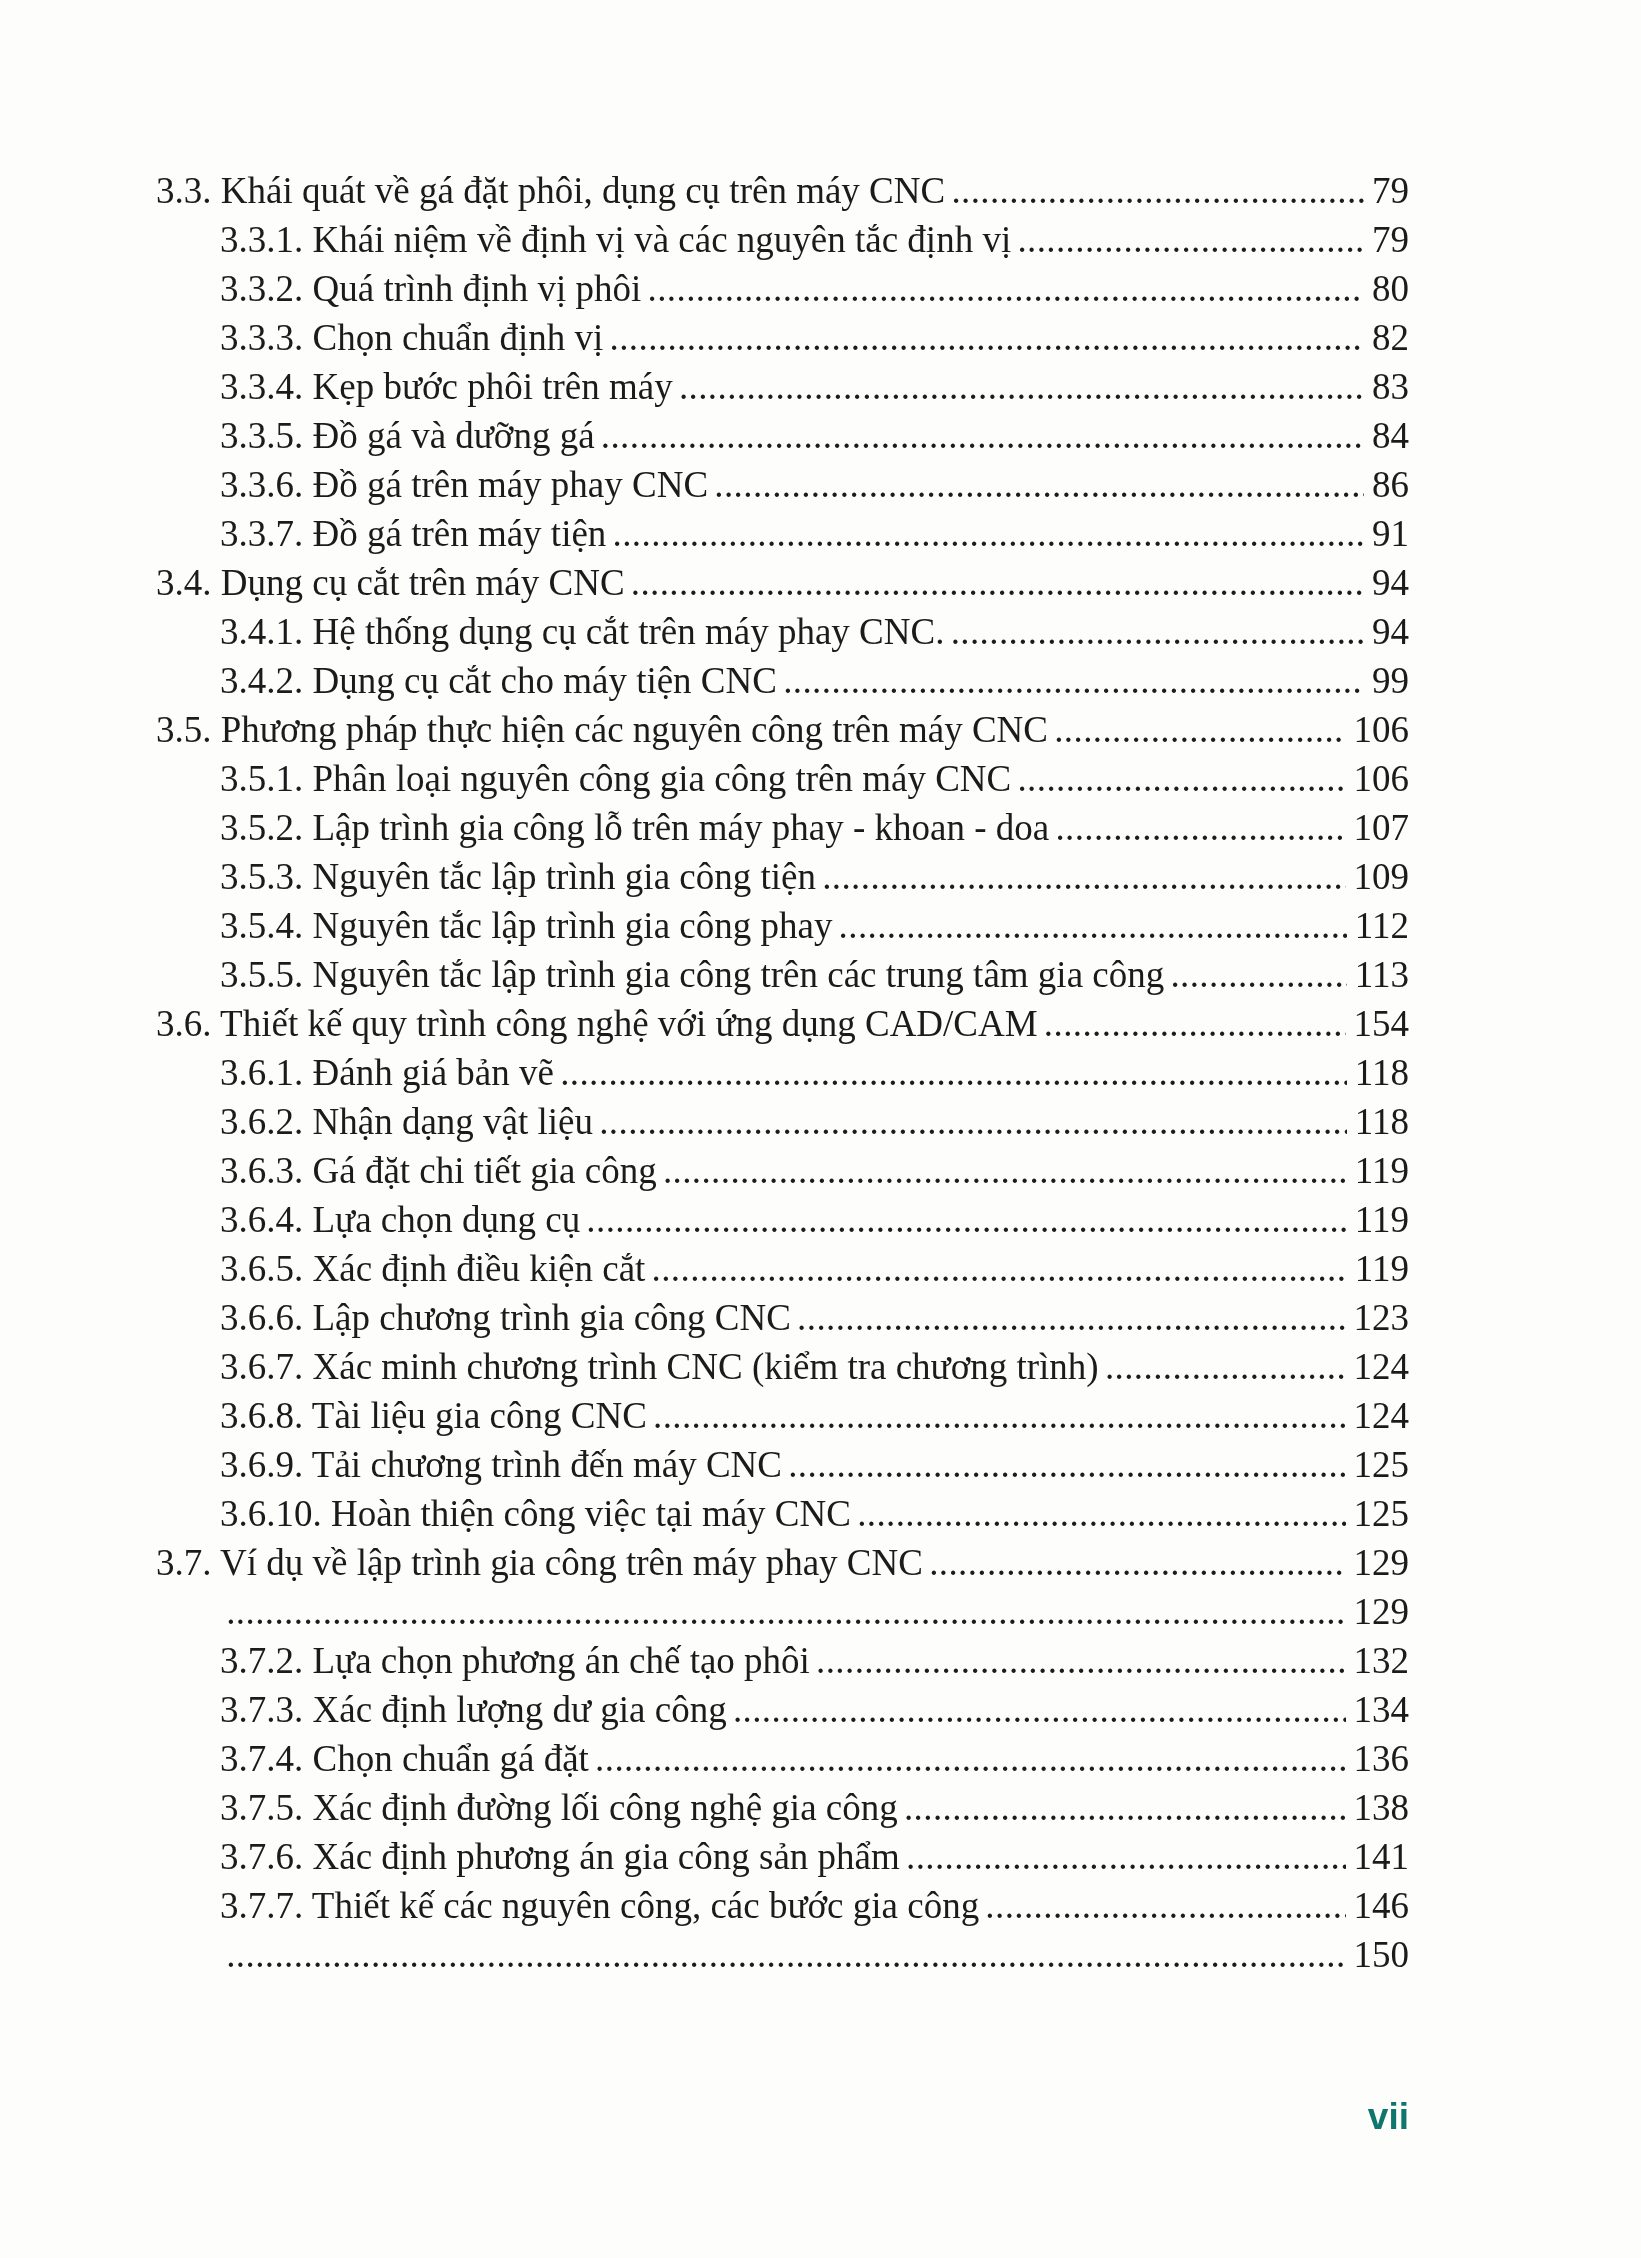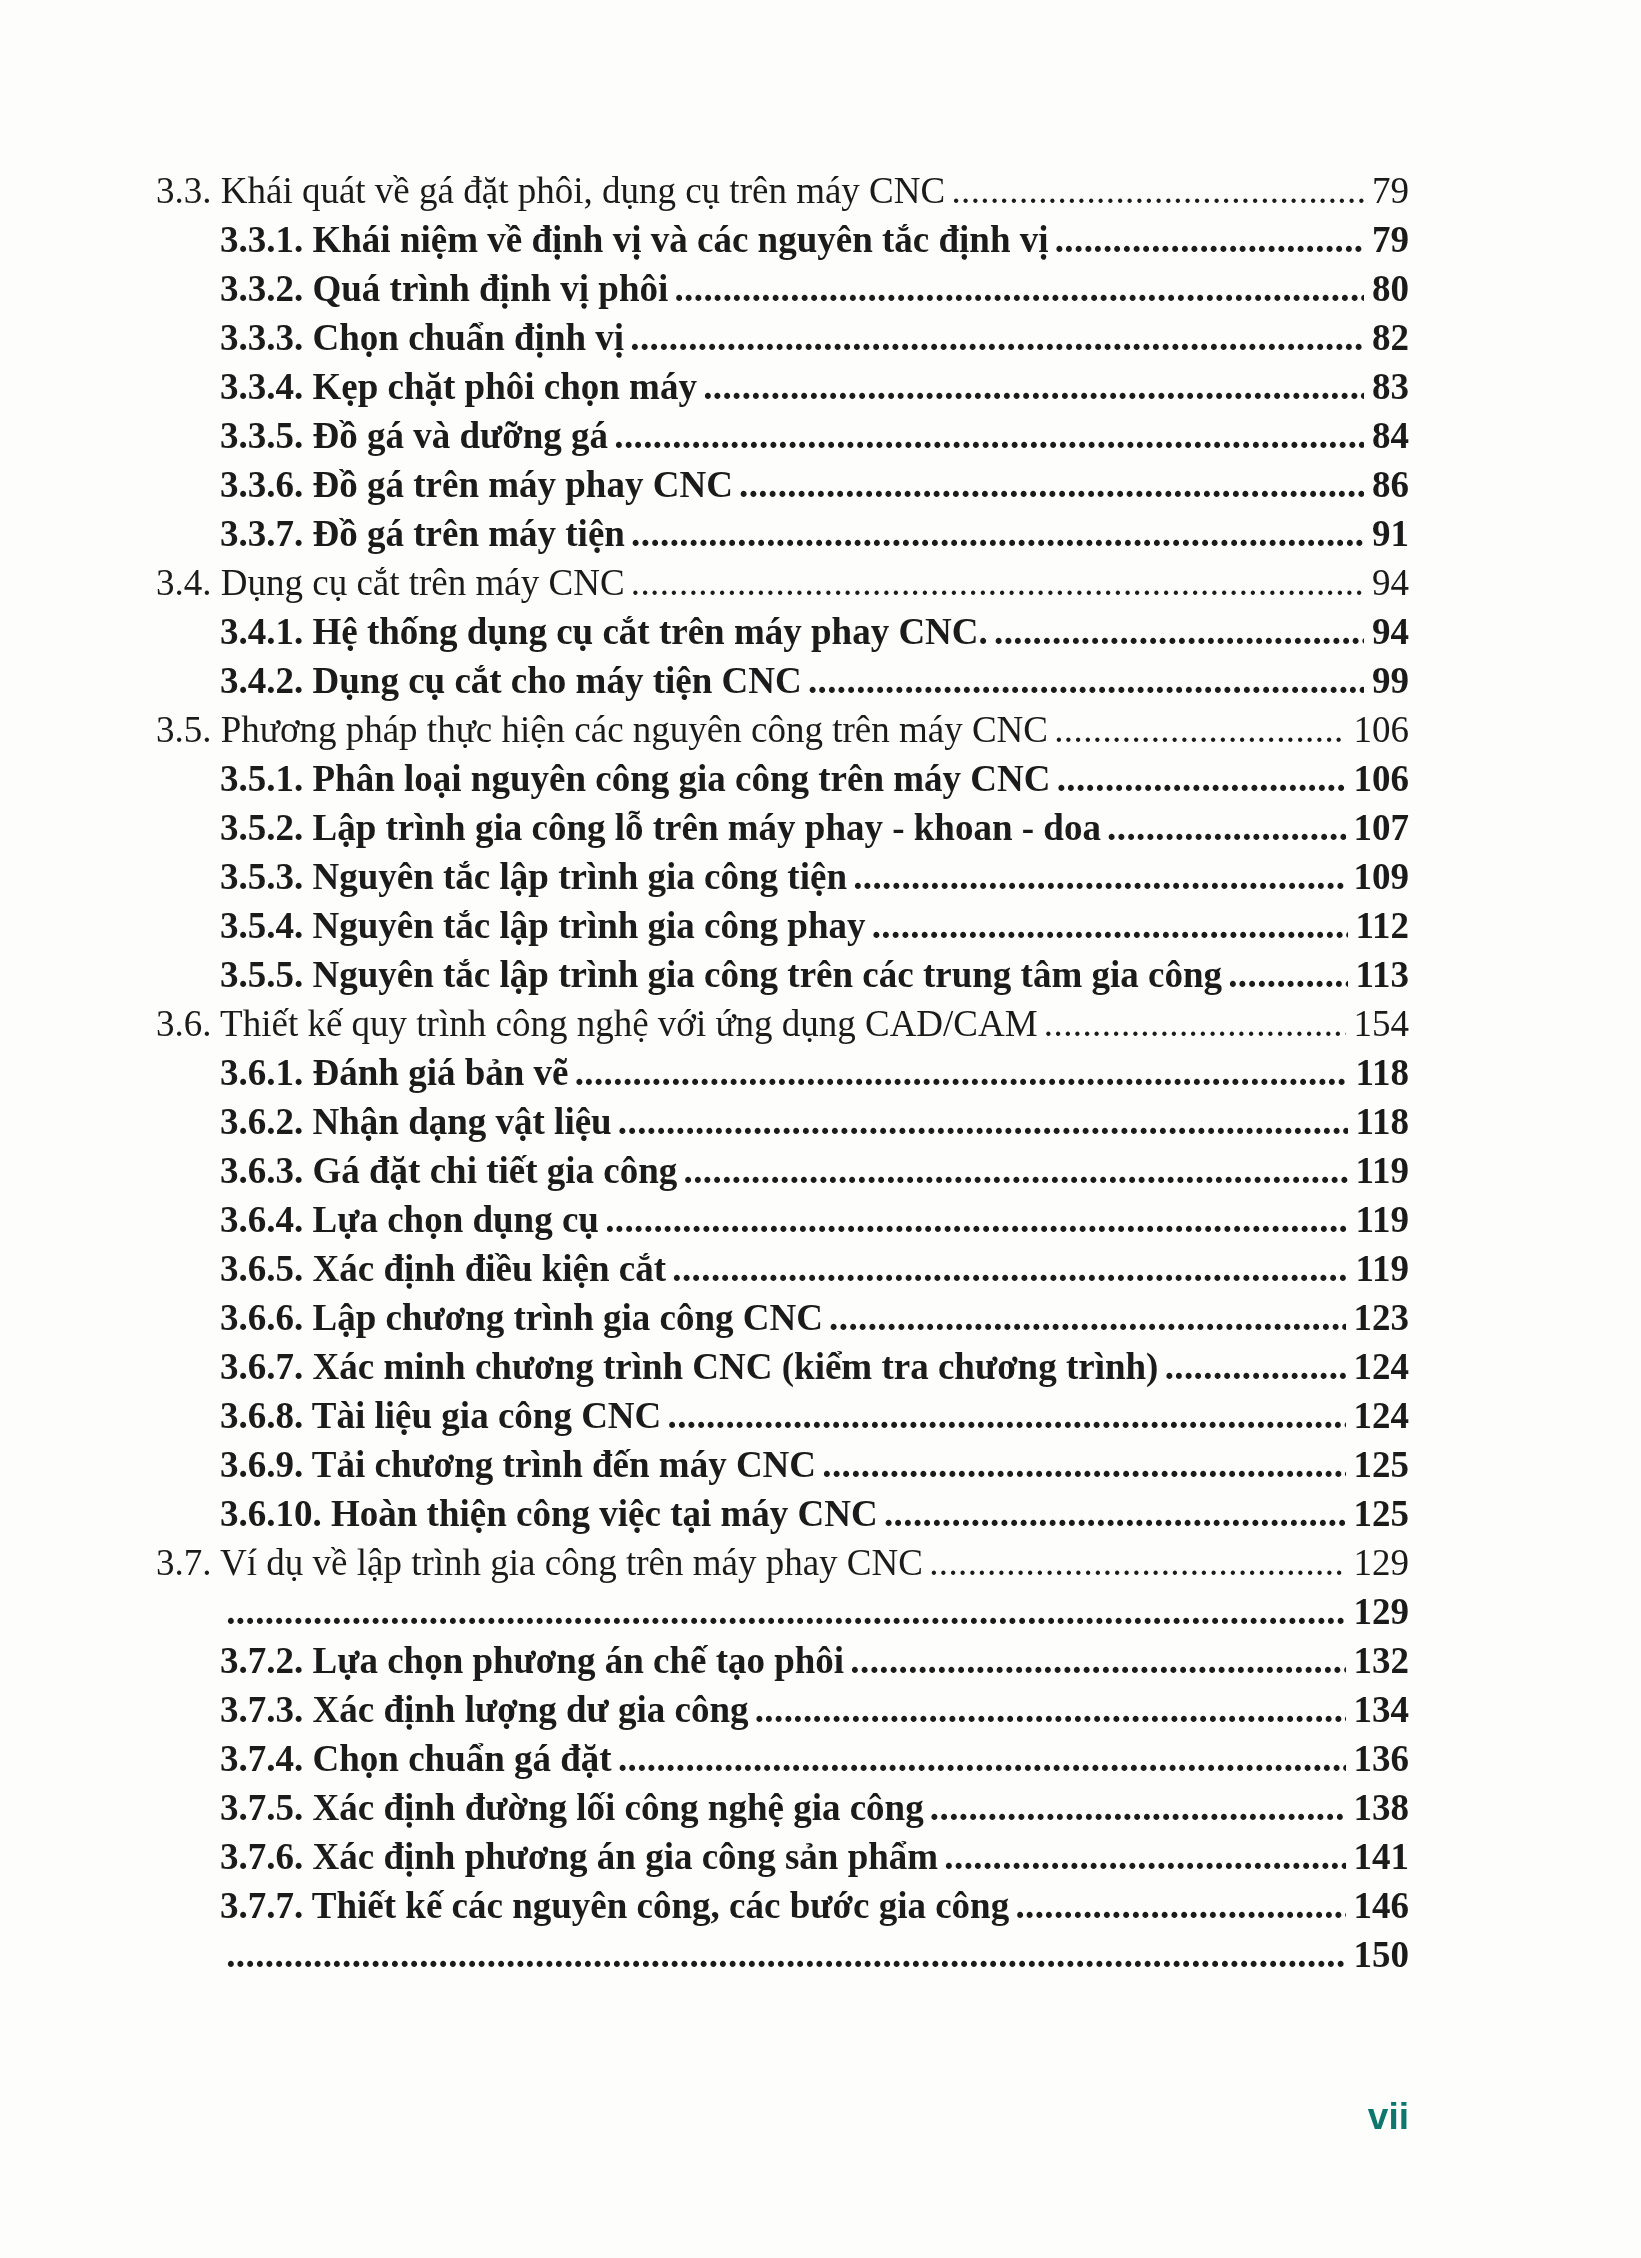--- a/index.html
+++ b/index.html
@@ -20,21 +20,21 @@
     left: 156px; right: 233px; top: 166px;
   }
   .row {
     display: flex;
     align-items: baseline;
     height: 49px;
     line-height: 49px;
   }
   .row.top { }
   .row.top:first-child { margin-top: 0; }
-  .row.sub { padding-left: 64px; font-weight: bold; }
+  .row.sub { padding-left: 64px; }
   .t { white-space: nowrap; }
   .dots {
     flex: 1 1 auto;
     overflow: hidden;
     white-space: nowrap;
     margin-left: 6.2px;
     margin-right: 8px;
     letter-spacing: 0.4px;
   }
   .dots::after {
@@ -75,21 +75,21 @@
     <span class="pg">80</span>
   </div>
 
   <div class="row sub">
     <span class="t">3.3.3. Chọn chuẩn định vị</span>
     <span class="dots"></span>
     <span class="pg">82</span>
   </div>
 
   <div class="row sub">
-    <span class="t">3.3.4. Kẹp chặt phôi chọn máy</span>
+    <span class="t">3.3.4. Kẹp bước phôi trên máy</span>
     <span class="dots"></span>
     <span class="pg">83</span>
   </div>
 
   <div class="row sub">
     <span class="t">3.3.5. Đồ gá và dưỡng gá</span>
     <span class="dots"></span>
     <span class="pg">84</span>
   </div>
 

